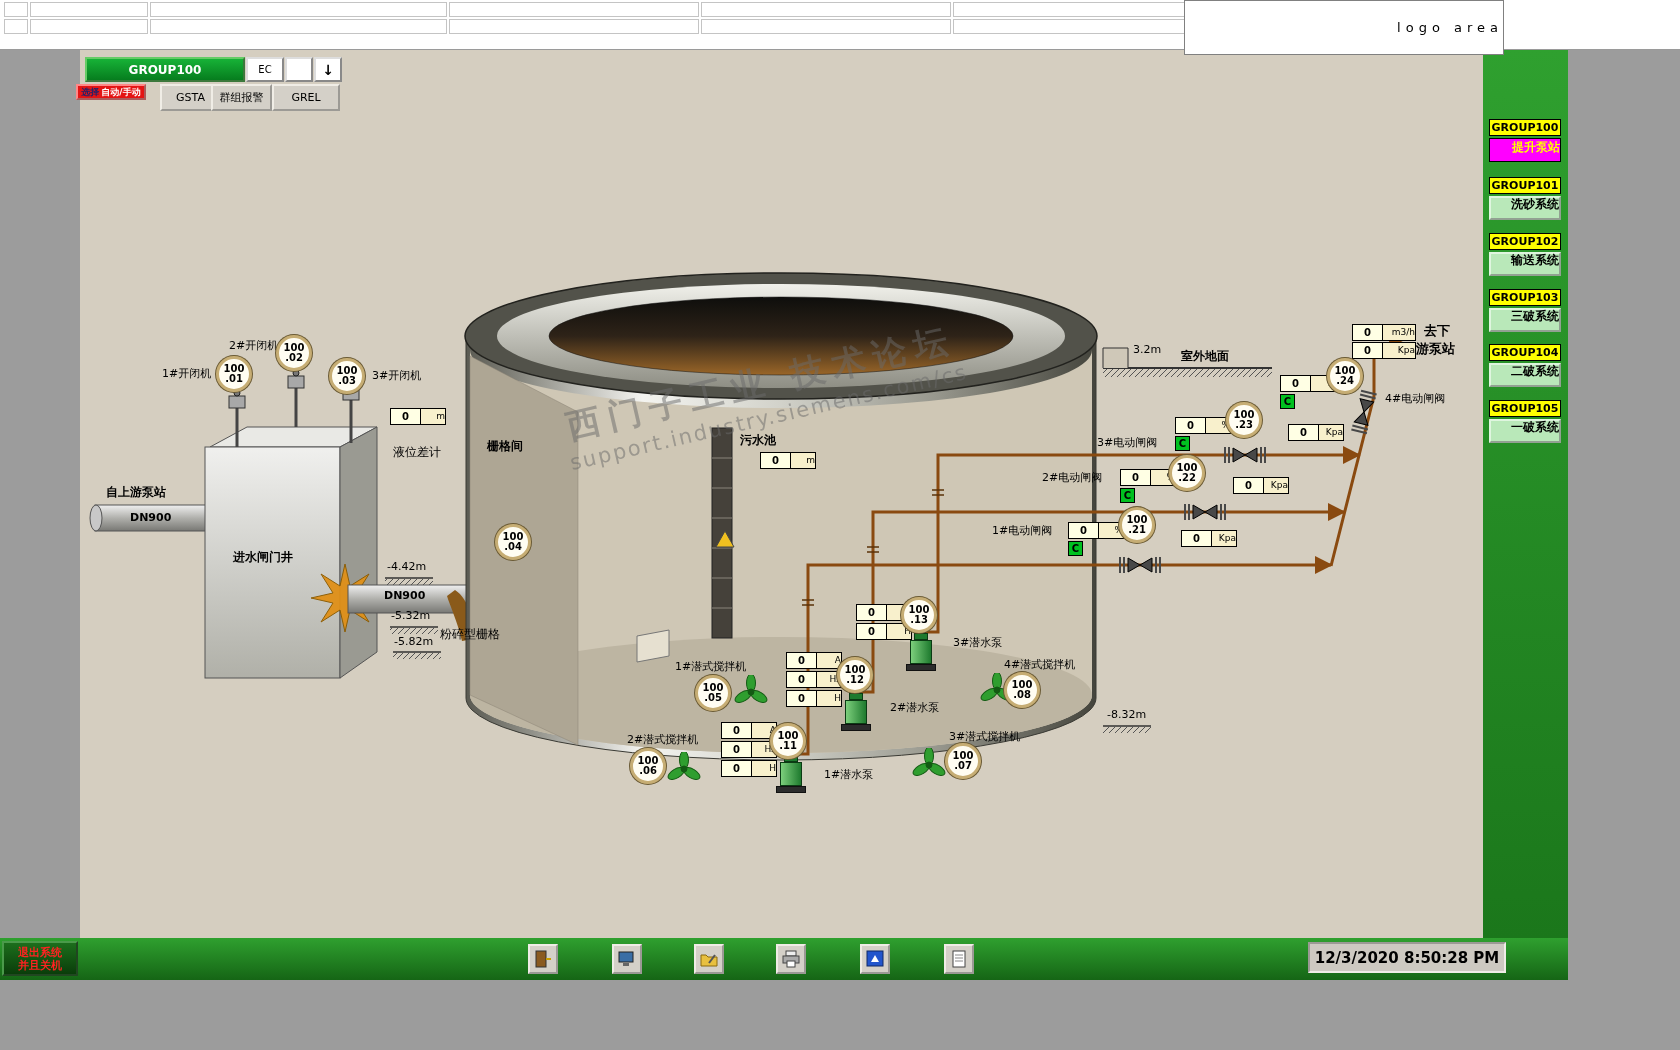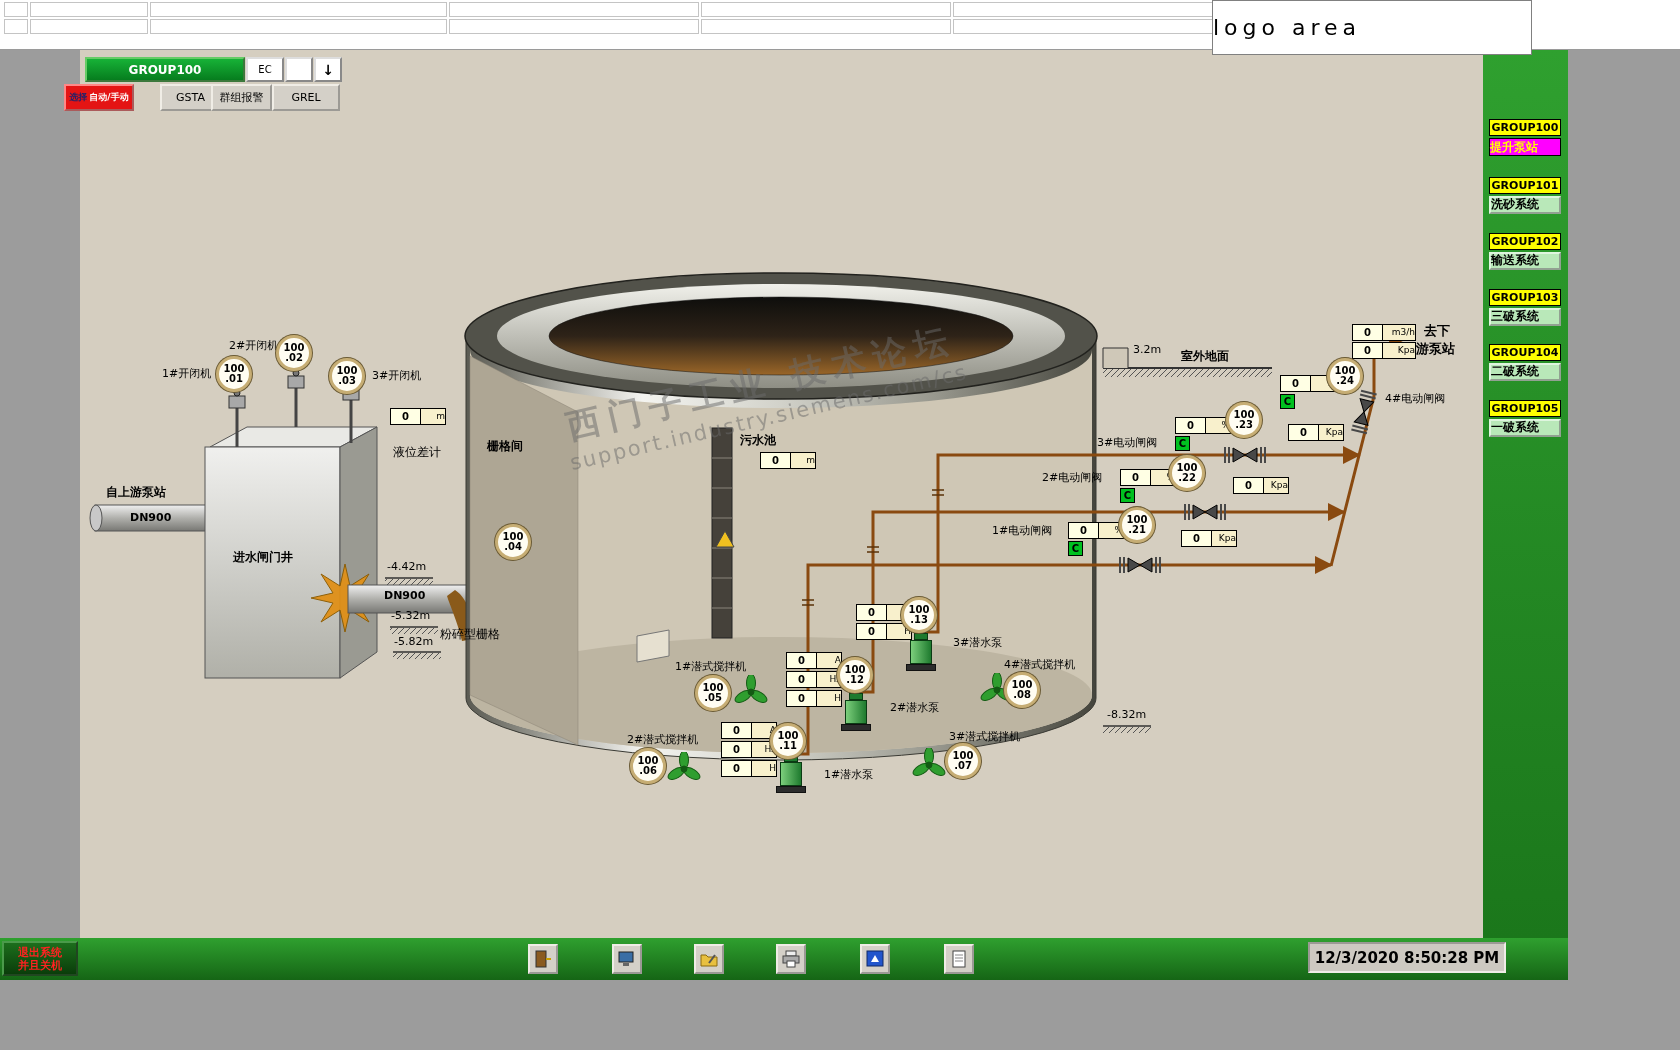--- a/index.html
+++ b/index.html
@@ -2,35 +2,35 @@
 <html><head>
 <meta charset="utf-8">
 <style>
   *{margin:0;padding:0;box-sizing:border-box}
   html,body{width:1680px;height:1050px}
   body{background:#9c9c9c;font-family:"DejaVu Sans",sans-serif}
   .screen{position:relative;width:1680px;height:1050px;overflow:hidden;background:#9c9c9c}
   
   .hdr{position:absolute;left:0;top:0;width:1680px;height:50px;background:#fff;border-bottom:1px solid #9a9a9a;z-index:10}
   .hcell{position:absolute;height:15px;background:#fff;border:1px solid #c4c4c4}
-  .logo-box{position:absolute;left:1212px;top:0;width:320px;height:55px;background:#fff;border:1px solid #808080;
-    display:flex;align-items:center;justify-content:flex-start;font-size:22px;letter-spacing:5px;color:#000;z-index:11}
+  .logo-box{position:absolute;left:1184px;top:0;width:320px;height:55px;background:#fff;border:1px solid #808080;
+    display:flex;align-items:center;justify-content:flex-end;font-size:13px;letter-spacing:5px;color:#000;z-index:11}
   
   .sidebar{position:absolute;left:0;top:50px;width:80px;height:888px;background:linear-gradient(180deg,#2fa02f,#1b771b);z-index:10}
   .side-btn{position:absolute;left:3px;width:74px;height:22px;background:linear-gradient(180deg,#a0a090,#50504a);
     border:2px outset #d0d0c0;color:#fff;font-size:12px;font-weight:bold;display:flex;align-items:center;justify-content:center;cursor:pointer;white-space:nowrap}
   .user-tag{position:absolute;left:2px;top:763px;width:76px;height:18px;background:#d6d2ca;border:2px outset #efece6;
     color:#c00;font-size:11px;font-weight:bold;display:flex;align-items:center;justify-content:center}
   .login-btn{position:absolute;left:2px;top:783px;width:76px;height:20px;background:linear-gradient(180deg,#6a6a62,#2e2e28);
     border:2px outset #999;color:#fff;font-size:12px;font-weight:bold;display:flex;align-items:center;justify-content:center}
   .rsidebar{position:absolute;left:1483px;top:50px;width:85px;height:888px;background:linear-gradient(180deg,#2fa02f,#1b771b);z-index:10}
   .grp-id{position:absolute;left:6px;width:72px;height:17px;background:#ffff00;border:1px solid #000;color:#000;
     font-size:11px;font-weight:bold;text-align:center;line-height:15px}
-  .grp-name{position:absolute;left:6px;width:72px;height:18px;background:#b9e8b9;border:2px outset #dff5df;color:#000;
-    font-size:12px;font-weight:bold;text-align:left;line-height:13px}
+  .grp-name{position:absolute;left:6px;width:72px;height:24px;background:#b9e8b9;border:2px outset #dff5df;color:#000;
+    font-size:12px;font-weight:bold;text-align:right;line-height:13px}
   .grp-name.hot{background:#ff00ff;color:#ffff00;border:1px solid #000;line-height:16px}
   
   .canvas{position:absolute;left:80px;top:50px;width:1403px;height:888px;background:#d5cec0;z-index:1}
   .diagram-svg{position:absolute;left:0;top:0;z-index:2}
   .lbl{position:absolute;z-index:6;font-size:12px;color:#000;white-space:nowrap}
   .lbl.s{font-size:11px}
   .b{font-weight:bold}
   
   .vbox{position:absolute;z-index:6;display:flex;height:17px;border:1px solid #000;background:#fffff0}
   .vbox .v{width:30px;background:#ffffe4;border-right:1px solid #000;font-size:10px;font-weight:bold;text-align:center;line-height:15px}
@@ -45,21 +45,21 @@
   .pump{position:absolute;z-index:6;width:30px;cursor:pointer}
   .p-hook{width:10px;height:5px;border:2px solid #222;border-bottom:none;margin:0 auto}
   .p-cap{width:14px;height:7px;background:#1e7a2e;border:1px solid #0b3b14;margin:0 auto}
   .p-body{width:22px;height:24px;background:linear-gradient(90deg,#7ccf7c,#1e7a2e);border:1px solid #0b3b14;margin:0 auto}
   .p-base{width:30px;height:7px;background:#2c2c2c;border:1px solid #111}
   .mixer{position:absolute;z-index:6;cursor:pointer}
   
   .tb{position:absolute;z-index:8;display:flex;align-items:center;justify-content:center;cursor:pointer}
   .g100{left:85px;top:57px;width:160px;height:25px;background:linear-gradient(180deg,#17b237,#067d1e);border:2px outset #66cc66;color:#fff;font-weight:bold;font-size:12px}
   .tbtn{background:#fff;border:2px outset #dddddd;font-size:10px;color:#000}
-  .red-btn{left:64px;top:84px;width:70px;height:27px;background:#e41414;border:2px outset #ff8888;font-size:9px;gap:2px}
+  .red-btn{left:76px;top:84px;width:70px;height:16px;background:#e41414;border:2px outset #ff8888;font-size:9px;gap:2px}
   .red-btn .pfx{color:#22226a;font-weight:bold}
   .red-btn .lab{color:#fff;font-weight:bold}
   .gray-btn{background:#d4d0c8;border:2px outset #f0ede6;font-size:11px;color:#000}
   
   .watermark{position:absolute;left:560px;top:360px;z-index:9;transform:rotate(-13deg);color:rgba(105,105,105,.5);pointer-events:none;text-align:center}
   .watermark .w1{font-size:34px;font-weight:bold;letter-spacing:8px}
   .watermark .w2{font-size:21px;letter-spacing:2px}
   
   .bottom{position:absolute;left:0;top:938px;width:1568px;height:42px;background:linear-gradient(180deg,#2fa02f,#156515);z-index:10}
   .exit-btn{position:absolute;left:2px;top:3px;width:76px;height:35px;background:linear-gradient(180deg,#1c6e1c,#0a3d0a);

